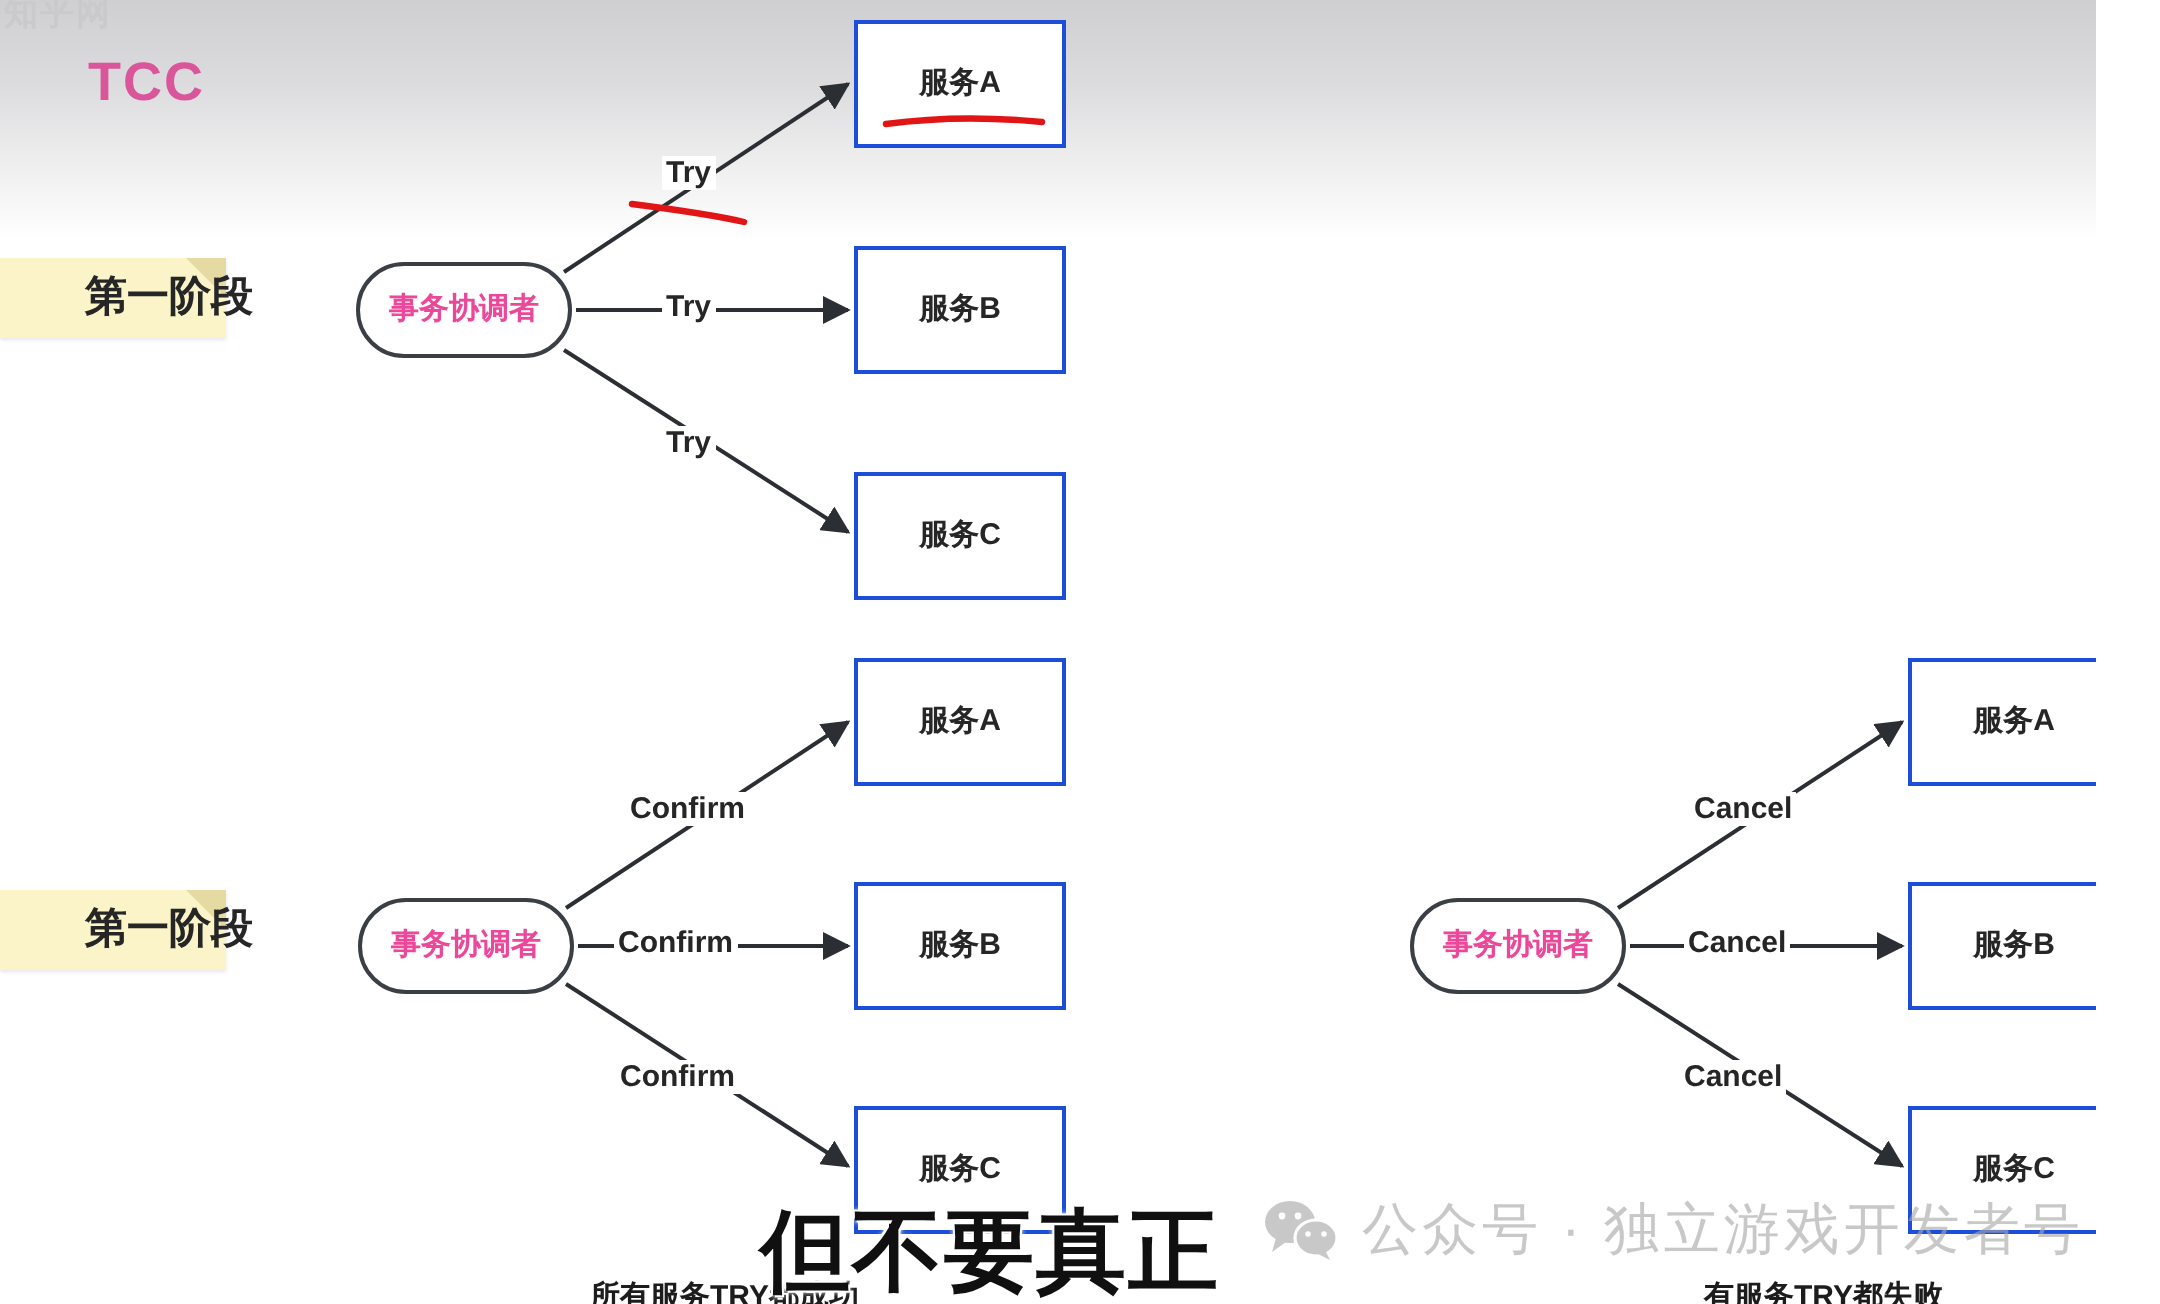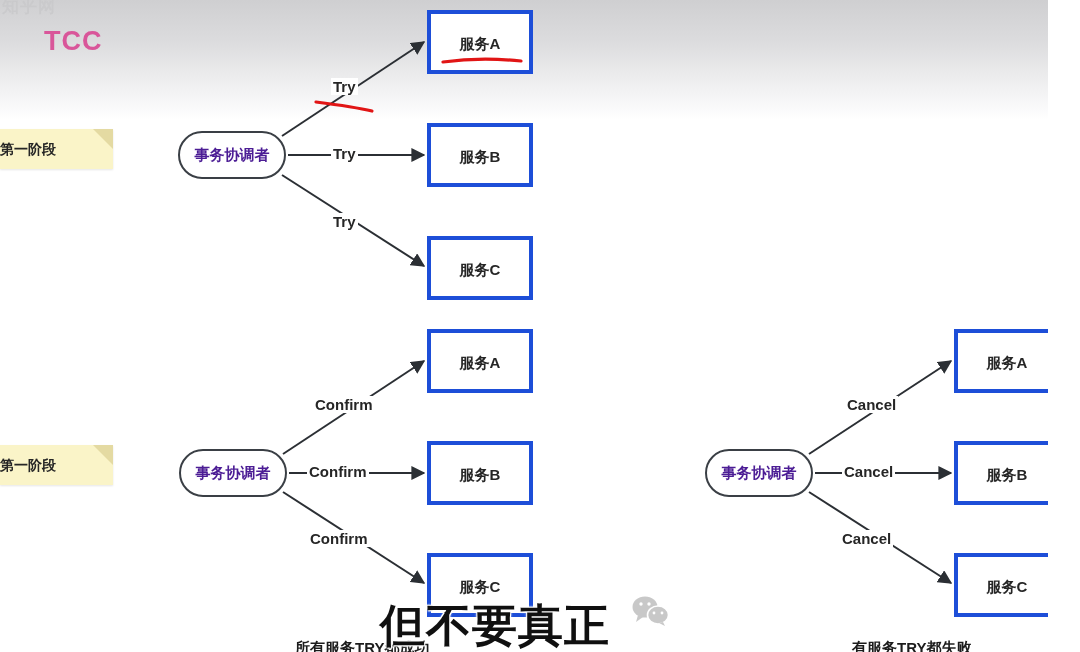--- a/index.html
+++ b/index.html
@@ -62,23 +62,25 @@
     width: 0; height: 0;
     border-left: 20px solid transparent;
     border-top: 20px solid #e4daa2;
   }
   .stage-note .note-label {
     position: absolute;
     left: 0; top: 0;
     width: 100%;
     height: 40px;
     line-height: 40px;
-    font-size: 14px;
+    text-align: center;
+    font-size: 21px;
     font-weight: bold;
     color: #262626;
+    padding-left: 28px;
   }
   #stage-note-1 { left: 0px; top: 129px; }
   #stage-note-2 { left: 0px; top: 445px; }
 
   
   .coordinator {
     position: absolute;
     width: 108px;
     height: 48px;
     border: 2px solid #3a3f45;
@@ -86,27 +88,27 @@
     background: #ffffff;
     box-sizing: border-box;
   }
   .coordinator span {
     display: block;
     width: 100%;
     line-height: 44px;
     text-align: center;
     font-size: 15px;
     font-weight: bold;
-    color: #4c1d95;
+    color: #ec4899;
   }
   .service-box {
     position: absolute;
     width: 106px;
     height: 64px;
-    border: 4px solid #1d4ed8;
+    border: 2px solid #1d4ed8;
     background: #ffffff;
     box-sizing: border-box;
   }
   .service-box span {
     display: block;
     width: 100%;
     line-height: 60px;
     text-align: center;
     font-size: 15px;
     font-weight: bold;
@@ -281,15 +283,16 @@
     <svg width="38" height="30" viewBox="0 0 38 30">
       <ellipse cx="13" cy="11" rx="12.5" ry="10.5" fill="#a8a8a8"></ellipse>
       <path d="M 6 19 L 4 26 L 11 21 Z" fill="#a8a8a8"></path>
       <circle cx="9" cy="8" r="1.7" fill="#ffffff"></circle>
       <circle cx="17" cy="8" r="1.7" fill="#ffffff"></circle>
       <ellipse cx="26" cy="19" rx="10.5" ry="9" fill="#a8a8a8" stroke="#ffffff" stroke-width="1.6"></ellipse>
       <path d="M 31 26 L 33 30 L 27 27 Z" fill="#a8a8a8"></path>
       <circle cx="22" cy="17" r="1.4" fill="#ffffff"></circle>
       <circle cx="30" cy="17" r="1.4" fill="#ffffff"></circle>
     </svg>
+    <span class="wm-text">公众号 · 独立游戏开发者号</span>
   </div>
 
 </div>
 
 </body></html>

